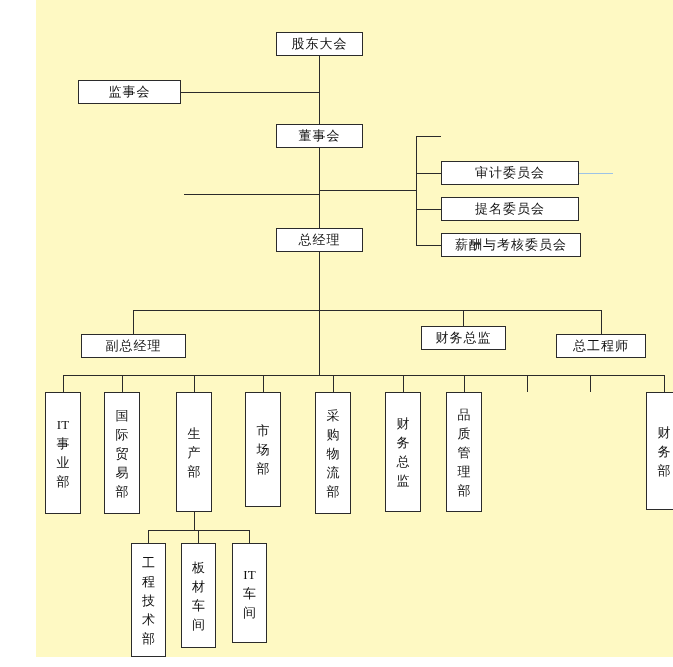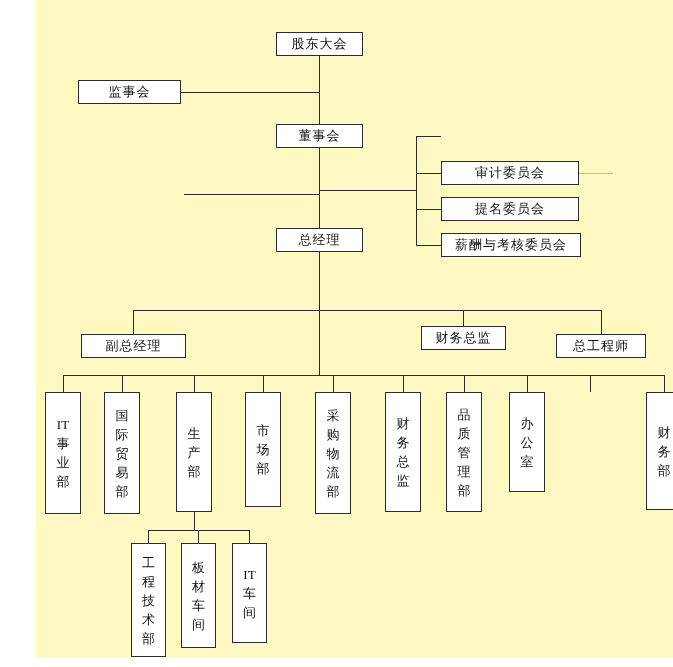--- a/index.html
+++ b/index.html
@@ -104,23 +104,20 @@
   </div>
   <div class="box v" style="left:279px;top:392px;width:36px;height:122px">
     <span class="txt">采购物流部</span>
   </div>
   <div class="box v" style="left:349px;top:392px;width:36px;height:120px">
     <span class="txt">财务总监</span>
   </div>
   <div class="box v" style="left:410px;top:392px;width:36px;height:120px">
     <span class="txt">品质管理部</span>
   </div>
-  <div class="box v" style="left:473px;top:392px;width:36px;height:100px">
-    <span class="txt">办公室</span>
-  </div>
   <div class="box v" style="left:610px;top:392px;width:36px;height:118px">
     <span class="txt">财务部</span>
   </div>
 
   <div class="box v" style="left:95px;top:543px;width:35px;height:114px">
     <span class="txt">工程技术部</span>
   </div>
   <div class="box v" style="left:145px;top:543px;width:35px;height:105px">
     <span class="txt">板材车间</span>
   </div>

